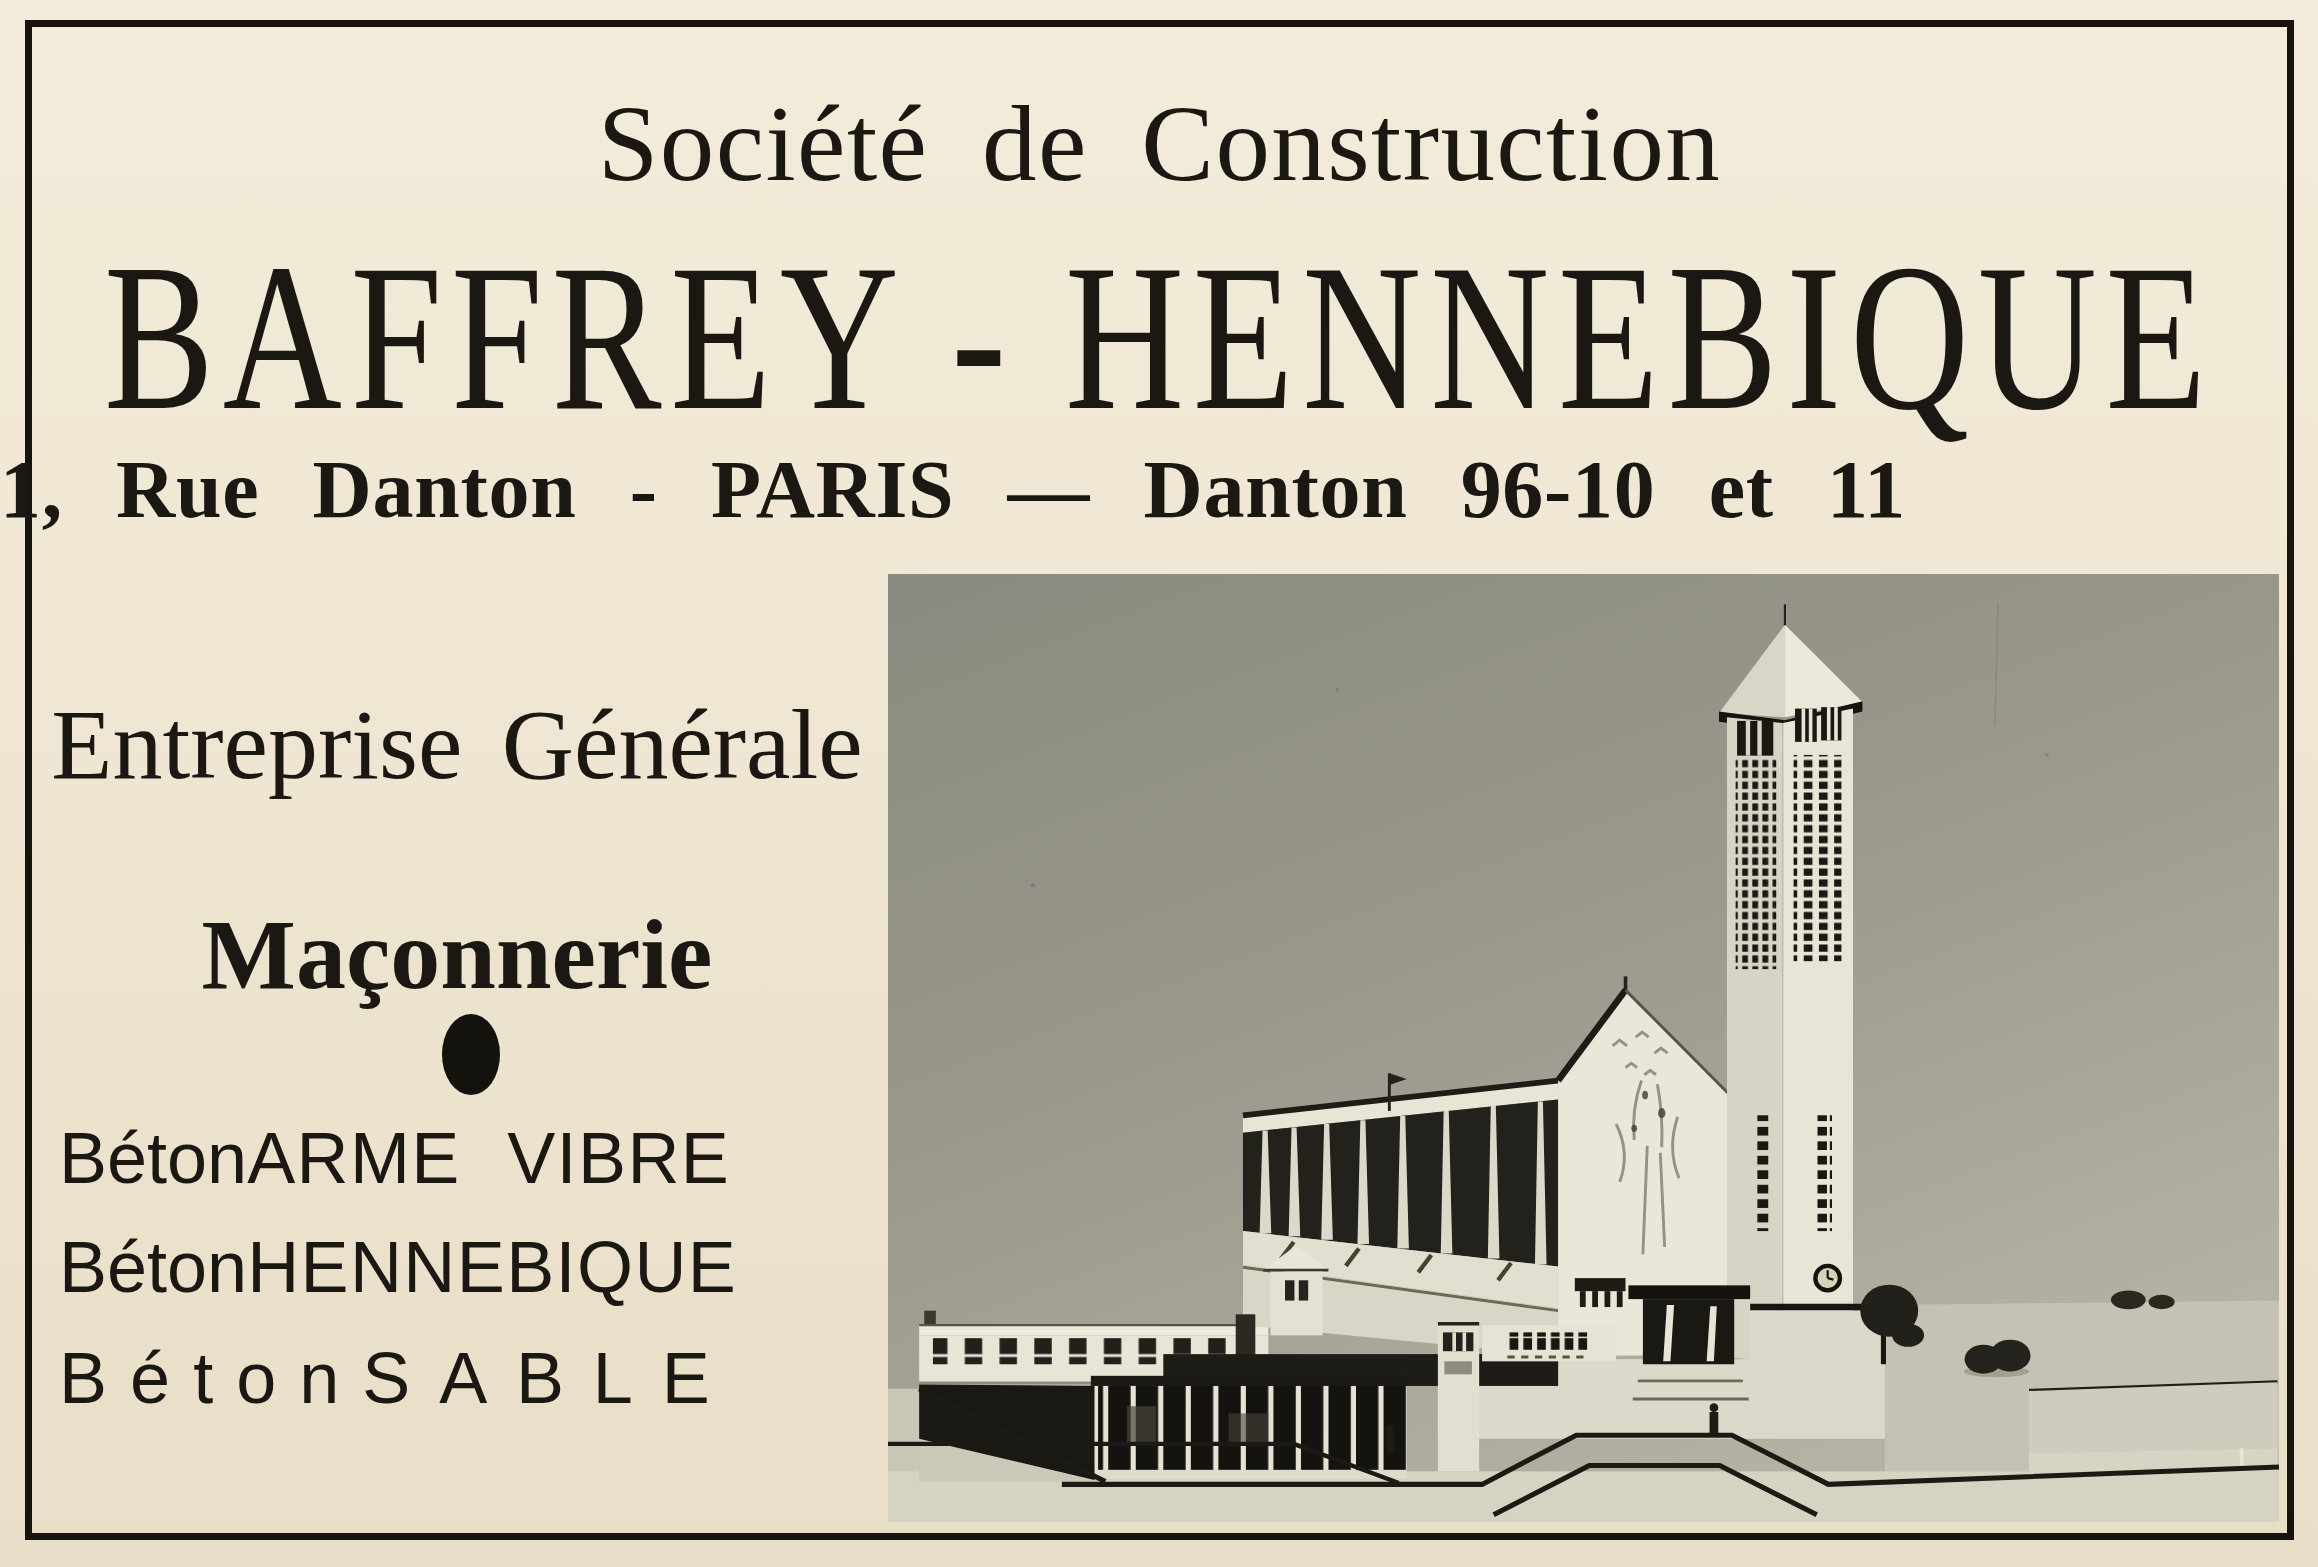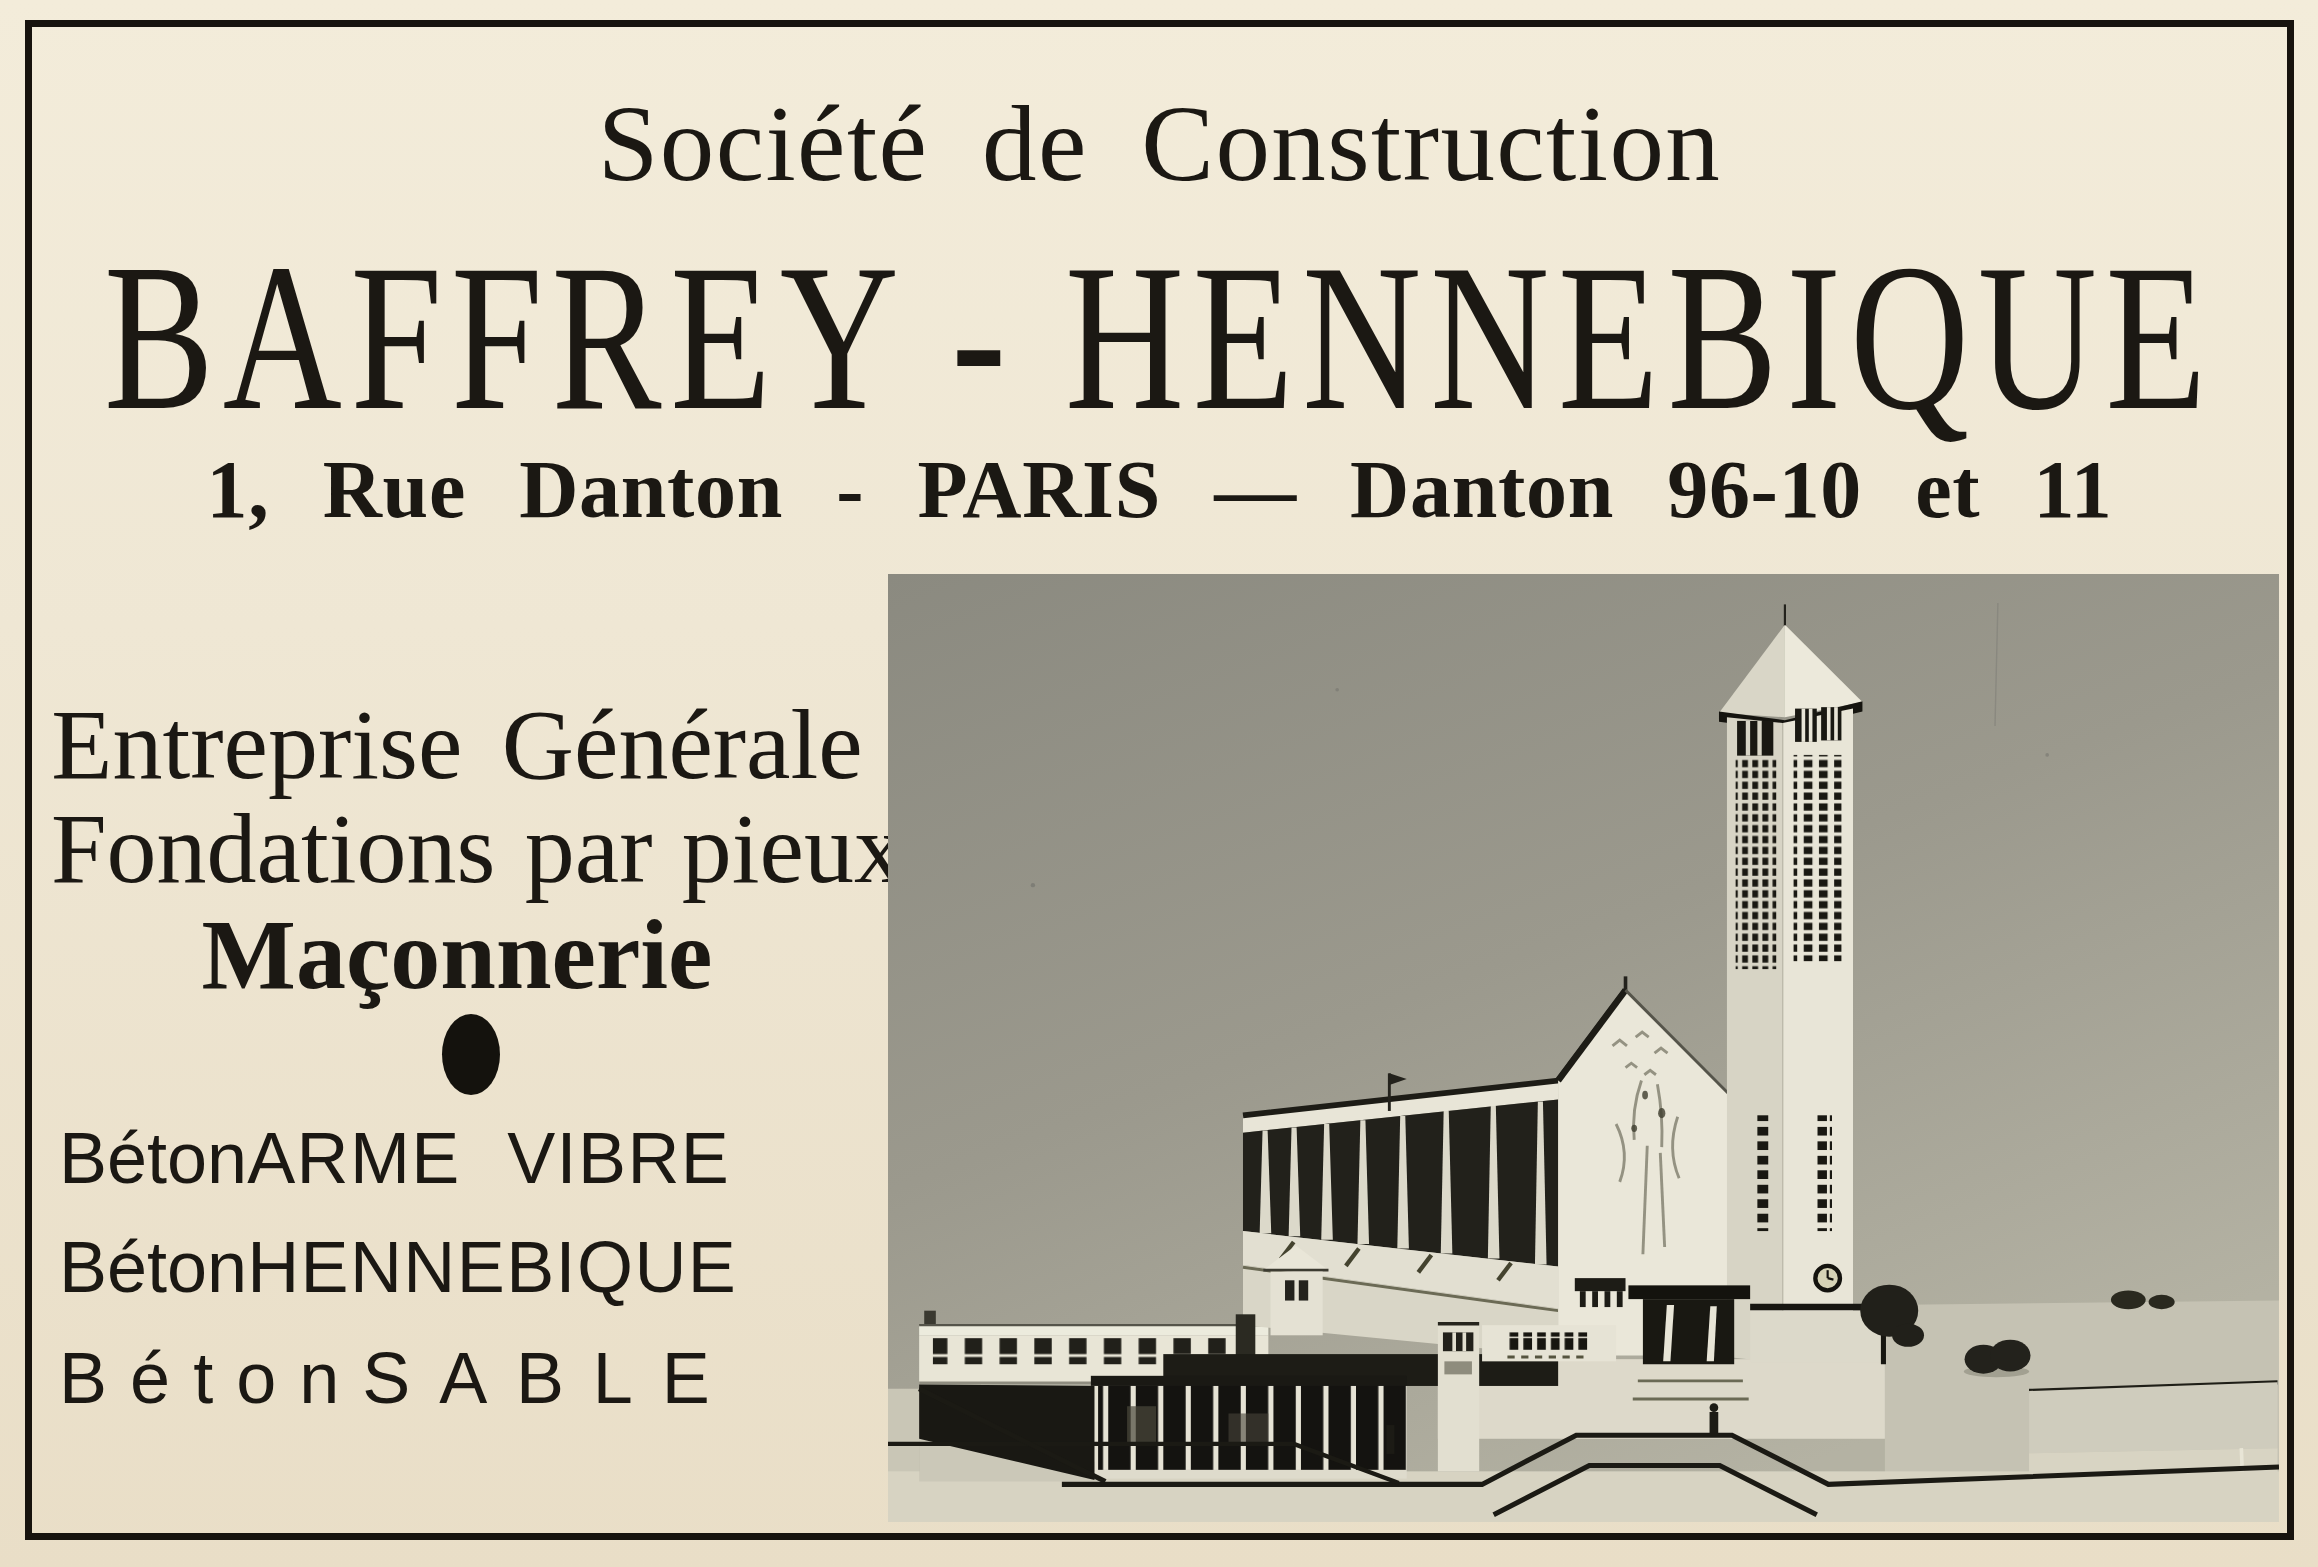--- a/index.html
+++ b/index.html
@@ -18,21 +18,21 @@
     white-space:nowrap;
   }
   .company{
     position:absolute; left:0; right:0; top:233px;
     text-align:center; font-size:165px; letter-spacing:8.7px; line-height:1;
     transform:scaleY(1.27); transform-origin:50% 0;
     white-space:nowrap;
   }
   .address{
     position:absolute; left:0; right:0; top:443px;
-    text-align:center; font-size:82px; font-weight:bold;
+    font-size:82px; font-weight:bold;
     word-spacing:32px; letter-spacing:0.7px; white-space:nowrap;
   }
   .svc{ position:absolute; left:51px; width:812px; text-align:center;
         font-size:100px; white-space:nowrap; }
   .svc1{ top:687px; word-spacing:14.5px; }
   .svc2{ top:791px; word-spacing:4.3px; }
   .svc3{ top:897px;font-weight:bold; }
   .bullet{
     position:absolute; left:442px; top:1014px; width:58px; height:81px;
     background:#14120d; border-radius:50%;
@@ -60,21 +60,20 @@
 
 <div class="page">
 
   <div class="frame"></div>
 
   <div class="tagline">Société de Construction</div>
   <div class="company">BAFFREY - HENNEBIQUE</div>
   <div class="address">1, Rue Danton - PARIS — Danton 96-10 et 11</div>
 
   <div class="svc svc1">Entreprise Générale</div>
-  <div class="svc svc2">Fondations par pieux</div>
   <div class="svc svc3">Maçonnerie</div>
 
   <div class="bullet"></div>
 
   <div class="prod prod1">
     <span class="prefix">Béton</span>
     <span class="name">ARME VIBRE</span>
   </div>
   <div class="prod prod2">
     <span class="prefix">Béton</span>

